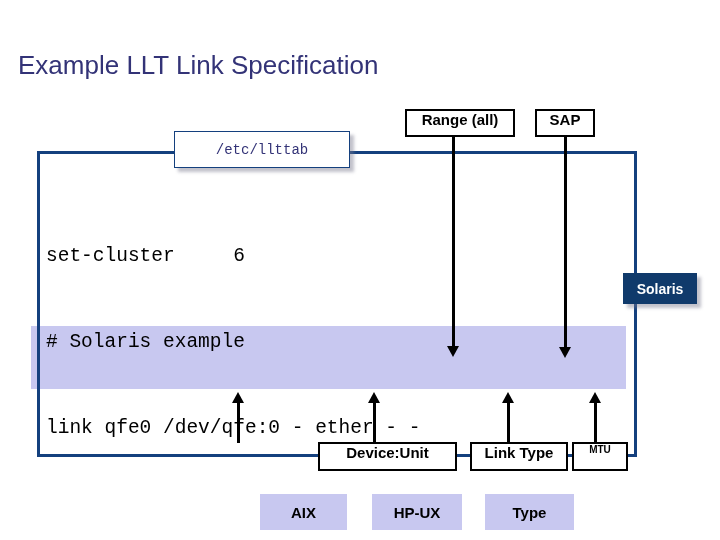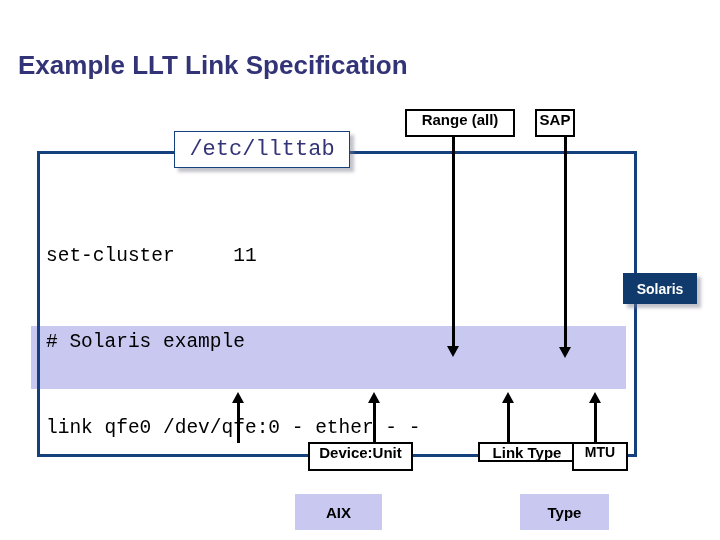--- a/index.html
+++ b/index.html
@@ -15,21 +15,21 @@
     background: #ffffff;
     font-family: "Liberation Sans", sans-serif;
   }
 
   
   #slide-title {
     position: absolute;
     left: 18px;
     top: 50px;
     font-size: 26px;
-    font-weight: bold;
+    font-weight: normal;
     color: #333377;
     letter-spacing: 0px;
     white-space: nowrap;
   }
 
   
   .frame-box {
     position: absolute;
     left: 37px;
     top: 151px;
@@ -74,40 +74,40 @@
     background: #ffffff;
     border: 1px solid #14407e;
     box-sizing: border-box;
     box-shadow: 4px 4px 3px rgba(120,120,140,0.45);
     display: flex;
     align-items: center;
     justify-content: center;
   }
   .llttab-box span {
     font-family: "Liberation Mono", "DejaVu Sans Mono", monospace;
-    font-size: 22px;
+    font-size: 14px;
     color: #333377;
     letter-spacing: 0px;
   }
 
   
   .label-box {
     position: absolute;
     background: #ffffff;
     border: 2px solid #000000;
     box-sizing: border-box;
     display: flex;
     align-items: flex-start;
     justify-content: center;
     color: #000000;
     font-weight: bold;
     font-size: 15px;
     white-space: nowrap;
   }
-  .label-box.small { font-size: 14px; }
+  .label-box.small { font-size: 10px; }
 
   
   .arrow-shaft {
     position: absolute;
     width: 3px;
     background: #000000;
   }
   .arrow-head-down {
     position: absolute;
     width: 0;
@@ -146,52 +146,51 @@
   .os-chip {
     position: absolute;
     height: 36px;
     background: #c8c8f0;
     color: #000000;
     font-weight: bold;
     font-size: 15px;
     display: flex;
     align-items: center;
     justify-content: center;
-    margin-left: 35px;
   }
 </style>
 </head>
 <body>
 
 <div id="slide">
 
   <div id="slide-title">Example LLT Link Specification</div>
 
   <div class="highlight-band"></div>
 
   <div class="frame-box"></div>
 
   <div class="code-block">
-    <span class="ln">set-cluster     11</span>
+    <span class="ln">set-cluster     6</span>
     <span class="ln"># Solaris example</span>
     <span class="ln">link qfe0 /dev/qfe:0 - ether - -</span>
     
     
     
   </div>
 
   <div class="llttab-box">
     <span>/etc/llttab</span>
   </div>
 
   <div class="label-box" style="left:405px; top:109px; width:110px; height:28px;">
     <span>Range (all)</span>
   </div>
 
-  <div class="label-box" style="left:535px; top:109px; width:40px; height:28px;">
+  <div class="label-box" style="left:535px; top:109px; width:60px; height:28px;">
     <span>SAP</span>
   </div>
 
   <div class="arrow-shaft" style="left:452px; top:137px; height:210px;"></div>
   <div class="arrow-head-down" style="left:447px; top:346px;"></div>
 
   <div class="arrow-shaft" style="left:564px; top:137px; height:211px;"></div>
   <div class="arrow-head-down" style="left:559px; top:347px;"></div>
 
   <div class="arrow-head-up" style="left:232px; top:392px;"></div>
@@ -199,34 +198,37 @@
 
   <div class="arrow-head-up" style="left:368px; top:392px;"></div>
   <div class="arrow-shaft" style="left:373px; top:403px; height:40px;"></div>
 
   <div class="arrow-head-up" style="left:502px; top:392px;"></div>
   <div class="arrow-shaft" style="left:507px; top:403px; height:40px;"></div>
 
   <div class="arrow-head-up" style="left:589px; top:392px;"></div>
   <div class="arrow-shaft" style="left:594px; top:403px; height:40px;"></div>
 
-  <div class="label-box" style="left:308px; top:442px; width:105px; height:29px;">
+  <div class="label-box" style="left:318px; top:442px; width:139px; height:29px;">
     <span>Device:Unit</span>
   </div>
-  <div class="label-box" style="left:470px; top:442px; width:98px; height:20px;margin-left:8px;">
+  <div class="label-box" style="left:470px; top:442px; width:98px; height:29px;">
     <span>Link Type</span>
   </div>
   <div class="label-box small" style="left:572px; top:442px; width:56px; height:29px;">
     <span>MTU</span>
   </div>
 
   <div class="solaris-badge">
     <span>Solaris</span>
   </div>
 
   <div class="os-chip" style="left:260px; top:494px; width:87px;">
     <span>AIX</span>
   </div>
+  <div class="os-chip" style="left:372px; top:494px; width:90px;">
+    <span>HP-UX</span>
+  </div>
   <div class="os-chip" style="left:485px; top:494px; width:89px;">
     <span>Type</span>
   </div>
 
 </div>
 
 </body></html>

